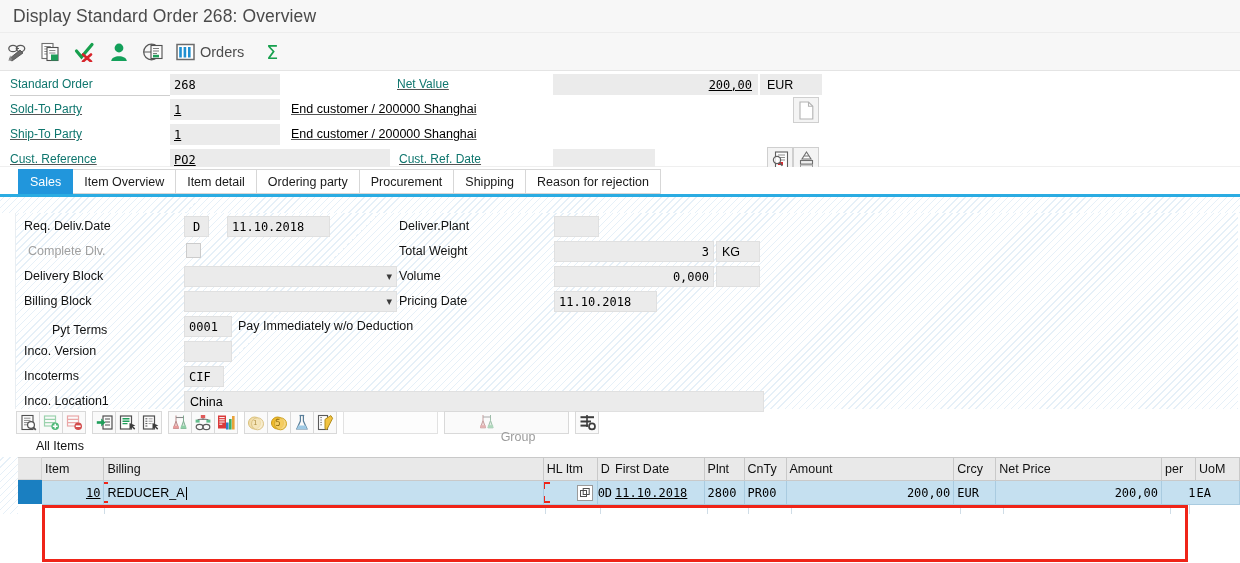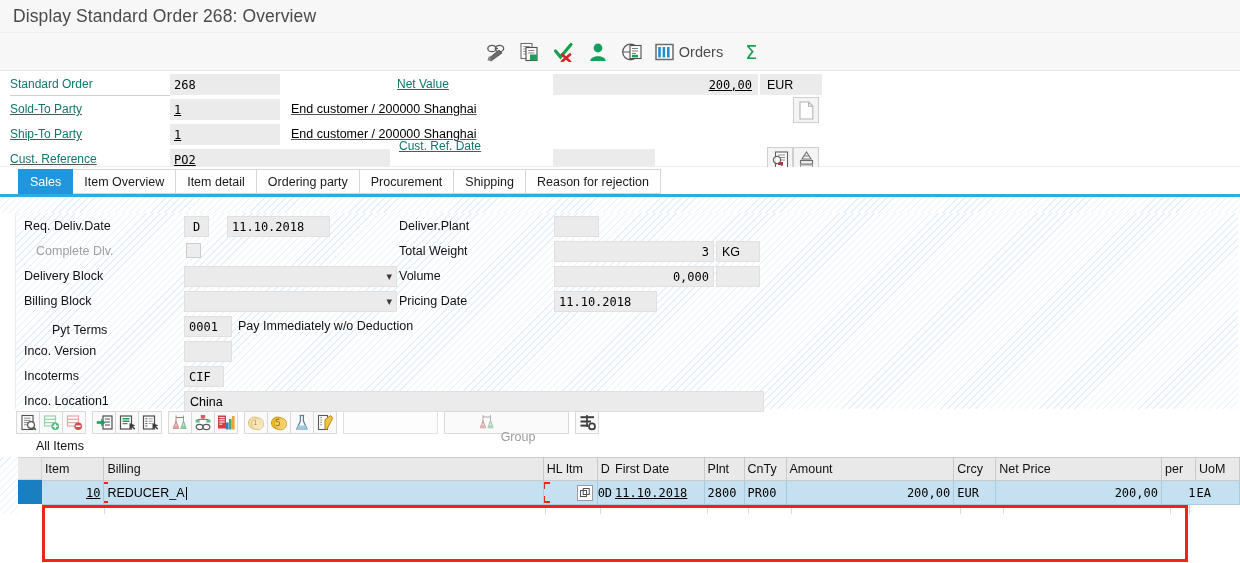--- a/index.html
+++ b/index.html
@@ -29,22 +29,20 @@
   }
   #titlebar .t{
     font-size:17.5px; color:#4a4a4a; letter-spacing:.1px;
   }
 
   
   #apptoolbar{
     height:38px; background:#f7f7f7;
     border-bottom:1px solid #e4e4e4;
     display:flex; align-items:center; gap:0px;
-    padding-left:10px;
-    justify-content:center;
   }
   #apptoolbar .tb{
     width:34px; height:30px;
     display:flex; align-items:center; justify-content:center;
     cursor:default;
   }
   #apptoolbar .tbwide{
     height:30px; display:flex; align-items:center; gap:5px;
     padding:0 8px 0 6px;
   }
@@ -358,21 +356,21 @@
   <div class="lab u" style="left:10px;top:56px;">Ship-To Party</div>
   <div class="fld" style="left:170px;top:53px;width:110px;">
     <span class="fldtxt-u">1</span>
   </div>
   <div class="plaintxt" style="left:291px;top:56px;">End customer / 200000 Shanghai</div>
 
   <div class="lab u" style="left:10px;top:81px;">Cust. Reference</div>
   <div class="fld" style="left:170px;top:78px;width:220px;">
     <span class="fldtxt-u">PO2</span>
   </div>
-  <div class="lab u" style="left:399px;top:68px;">Cust. Ref. Date</div>
+  <div class="lab u" style="left:399px;top:81px;">Cust. Ref. Date</div>
   <div class="fld" style="left:553px;top:78px;width:102px;">
     <span></span>
   </div>
 
   <div class="sqbtn" style="left:767px;top:76px;width:26px;height:26px;">
     <svg width="17" height="18" viewBox="0 0 17 18">
       <rect x="3.5" y="1" width="12" height="16" fill="#fdfdfd" stroke="#5f5f5f" stroke-width="1.1"></rect>
       <path d="M6 4h7M6 6.5h7M6 9h7" stroke="#8f8f8f" stroke-width="1"></path>
       <rect x="6" y="11" width="5" height="3" fill="#d8262c"></rect>
       <circle cx="5" cy="9" r="3.6" fill="#ffffff" fill-opacity="0.8" stroke="#5f5f5f" stroke-width="1.2"></circle>
@@ -423,21 +421,21 @@
   <div class="inner">
 
     <div class="dlab" style="left:8px;top:6px;">Req. Deliv.Date</div>
     <div class="dfld mid" style="left:168px;top:3px;width:25px;">
       <span>D</span>
     </div>
     <div class="dfld" style="left:211px;top:3px;width:103px;">
       <span>11.10.2018</span>
     </div>
 
-    <div class="dlab dim" style="left:20px;top:31px;">Complete Dlv.</div>
+    <div class="dlab dim" style="left:12px;top:31px;">Complete Dlv.</div>
     <div class="dchk" style="left:170px;top:30px;"></div>
 
     <div class="dlab" style="left:8px;top:56px;">Delivery Block</div>
     <div class="dsel" style="left:168px;top:53px;width:213px;">
       <span class="chev">▾</span>
     </div>
 
     <div class="dlab" style="left:8px;top:81px;">Billing Block</div>
     <div class="dsel" style="left:168px;top:78px;width:213px;">
       <span class="chev">▾</span>

